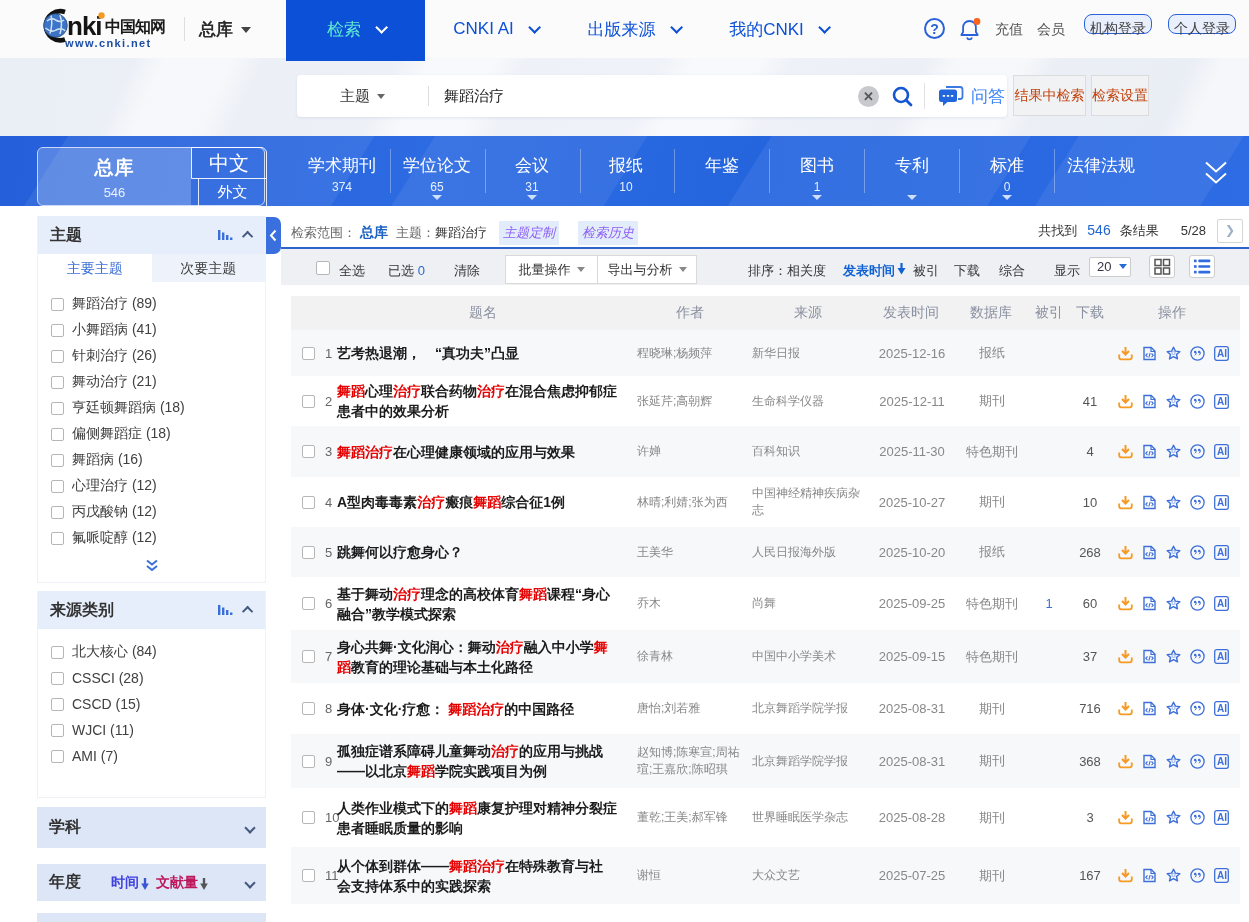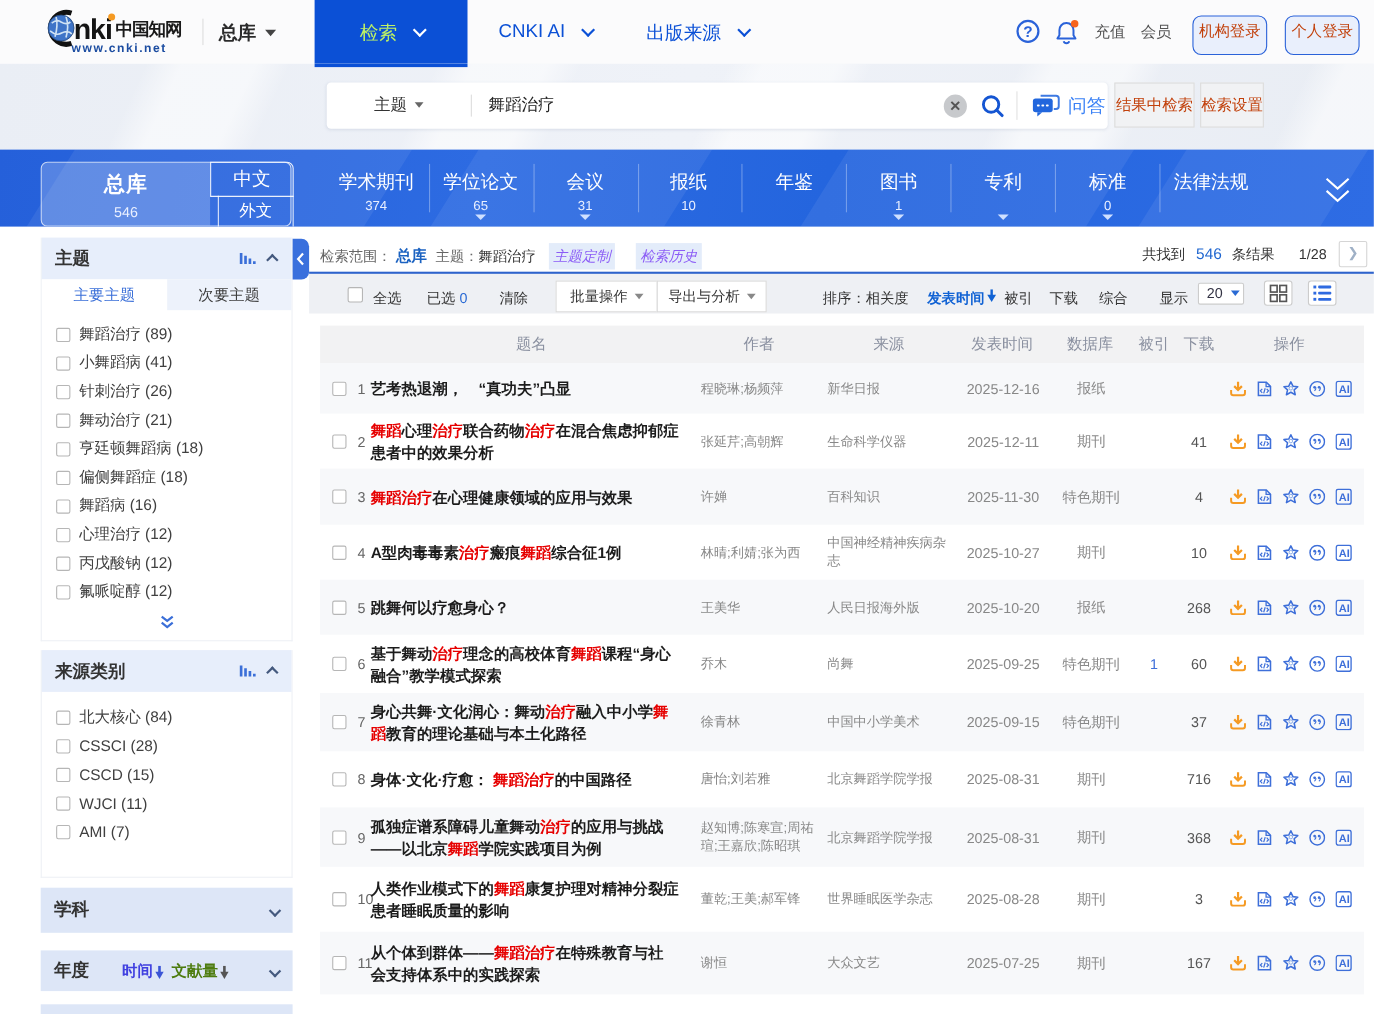--- a/index.html
+++ b/index.html
@@ -6,25 +6,25 @@
 html,body { width:1249px; height:922px; overflow:hidden; background:#fff;
   font-family:"Liberation Sans", sans-serif; }
 body { position:relative; }
 .abs { position:absolute; }
 
 #topbar { position:absolute; left:0; top:0; width:1249px; height:58px; background:#fbfbfc;padding-left:16px; }
 #topbar .sep { position:absolute; left:184px; top:17px; width:1px; height:24px; background:#ddd; }
 #zk { position:absolute; left:199px; top:18px; font-size:17px; font-weight:bold; color:#2b2b2b; }
 #zk .tri { display:inline-block; width:0; height:0; border-left:5px solid transparent; border-right:5px solid transparent; border-top:6px solid #444; margin-left:8px; vertical-align:2px; }
 .navtab { position:absolute; top:0; height:58px; display:flex; align-items:center; justify-content:center; font-size:17px; color:#0b50d6; }
-#nav-js { left:286px; width:139px; background:#0b50d6; color:#bef264;justify-content:center; }
+#nav-js { left:286px; width:139px; background:#0b50d6; color:#5eead4;justify-content:center; }
 .chev { display:inline-block; width:9px; height:9px; border-right:2px solid currentColor; border-bottom:2px solid currentColor; transform:rotate(45deg) translateY(-3px); margin-left:14px; }
 #nav-js .chev { border-color:#fff; }
 .qcirc { width:21px; height:21px; border:2px solid #2a62d9; border-radius:50%; color:#2a62d9; font-size:14px; font-weight:bold; text-align:center; line-height:18px; }
-.obtn { height:36px; border:1px solid #2a62d9; border-radius:8px; color:#c2410c; font-size:14px; line-height:26px; background:#e9effc; }
+.obtn { height:20px; border:1px solid #2a62d9; border-radius:8px; color:#404040; font-size:14px; line-height:26px; background:#e9effc; }
 
 #searcharea { position:absolute; left:0; top:58px; width:1249px; height:78px;
   background:
     repeating-linear-gradient(115deg, rgba(255,255,255,0) 0px, rgba(255,255,255,0) 120px, rgba(255,255,255,.55) 150px, rgba(255,255,255,.55) 210px, rgba(255,255,255,0) 240px),
     linear-gradient(100deg,#eaeef5 0%,#eff2f8 50%,#e9edf4 100%); }
 #searchbox { position:absolute; left:297px; top:17px; width:710px; height:42px; background:#fff; border-radius:4px; box-shadow:0 1px 3px rgba(120,140,170,.18); }
 #searchbox .fld { position:absolute; left:43px; top:0; height:42px; line-height:42px; font-size:15px; color:#333; }
 #searchbox .fld .tri { display:inline-block; width:0; height:0; border-left:4px solid transparent; border-right:4px solid transparent; border-top:5px solid #666; margin-left:7px; vertical-align:2px; }
 #searchbox .vsep { position:absolute; left:131px; top:11px; width:1px; height:20px; background:#ddd; }
 #searchbox .query { position:absolute; left:147px; top:0; height:42px; line-height:42px; font-size:15px; color:#222; }
@@ -33,21 +33,21 @@
 #searchbox .vsep2 { position:absolute; left:627px; top:8px; width:1px; height:26px; background:#e2e2e2; }
 .gbtn { position:absolute; top:17px; height:41px; background:#f1f2f4; border:1px solid #dcdcdc; font-size:14px; color:#c2410c; text-align:center; line-height:39px; }
 
 #bluebar { position:absolute; left:0; top:136px; width:1249px; height:70px;
   background:linear-gradient(100deg,#2560da 0%,#2d6be2 35%,#2465de 60%,#2e6ce4 100%); overflow:hidden; }
 #bluebar .streak { position:absolute; width:260px; height:400px; background:rgba(255,255,255,.07); transform:rotate(32deg); top:-150px; }
 #zkbox { position:absolute; left:37px; top:11px; width:228px; height:59px; border:1px solid rgba(255,255,255,.75); border-radius:6px; }
 #zkbox .main { position:absolute; left:0; top:0; width:153px; height:57px; background:rgba(255,255,255,.22); border-radius:5px 0 0 5px; text-align:center; color:#fff; }
 #zkbox .main .t1 { font-size:19px; font-weight:bold; margin-top:7px; letter-spacing:1px; }
 #zkbox .main .t2 { font-size:13px; margin-top:4px; color:#eaf0ff; }
-#zkbox .zw { position:absolute; left:153px; top:-1px; width:76px; height:32px; border:1px solid rgba(255,255,255,.9); border-radius:0 6px 0 0; color:#fff; font-size:17px; text-align:center; line-height:30px; }
+#zkbox .zw { position:absolute; left:153px; top:-1px; width:76px; height:32px; border:1px solid rgba(255,255,255,.9); border-radius:0 6px 0 0; color:#fff; font-size:20px; text-align:center; line-height:30px; }
 #zkbox .ww { position:absolute; left:160px; top:30px; width:69px; height:30px; border:1px solid rgba(255,255,255,.85); border-top:none; color:#fff; font-size:15px; text-align:center; line-height:28px; }
 .btab { position:absolute; top:0; height:70px; text-align:center; color:#fff; }
 .btab .nm { font-size:17px; margin-top:20px; line-height:20px; }
 .btab .ct { font-size:12px; margin-top:5px; line-height:13px; color:#e8efff; }
 .btab .dtri { width:0; height:0; border-left:5px solid transparent; border-right:5px solid transparent; border-top:5px solid #cfe0ff; margin:1px auto 0; }
 .bsep { position:absolute; top:13px; width:1px; height:44px; background:rgba(255,255,255,.32); }
 #dblchev { position:absolute; left:1203px; top:25px; }
 
 .panel { position:absolute; left:37px; width:229px; background:#fff; border:1px solid #eef1f6; border-top:none; }
 .phead { height:38px; background:#e7eefb; display:flex; align-items:center; padding:0 12px; }
@@ -94,20 +94,21 @@
     <text x="29" y="27" font-family="Liberation Sans,sans-serif" font-size="26" font-weight="bold" fill="#141414" letter-spacing="-1">nki</text>
     <circle cx="63.5" cy="7.5" r="3.2" fill="#f59a23"></circle>
     <text x="67" y="23.5" font-family="Liberation Serif,serif" font-size="16" font-weight="bold" fill="#1a1a1a" letter-spacing="-1">中国知网</text>
     <text x="27" y="39" font-family="Liberation Sans,sans-serif" font-size="11" font-weight="bold" fill="#1c4da1" letter-spacing="1.4">www.cnki.net</text>
   </svg>
   <div class="sep"></div>
   <div id="zk">总库<span class="tri"></span></div>
   <div class="navtab" id="nav-js">检索<span class="chev"></span></div>
   <div class="navtab" style="left:440px;width:110px">CNKI AI<span class="chev"></span></div>
   <div class="navtab" style="left:578px;width:110px">出版来源<span class="chev"></span></div>
+  <div class="navtab" style="left:718px;width:120px">我的CNKI<span class="chev"></span></div>
   <div class="qcirc abs" style="left:924px;top:18px">?</div>
   <svg class="abs" style="left:957px;top:15px" width="26" height="28" viewBox="0 0 26 28">
     <path d="M12.5 6 C8.5 6 6.1 9 6.1 12.5 L6.1 17 L4.3 20 L20.7 20 L18.9 17 L18.9 12.5 C18.9 9 16.5 6 12.5 6 Z" fill="none" stroke="#2a62d9" stroke-width="1.8" stroke-linejoin="round"></path>
     <path d="M10 22.5 a2.6 2.6 0 0 0 5 0" fill="none" stroke="#2a62d9" stroke-width="1.8"></path>
     <circle cx="20" cy="6.5" r="3.4" fill="#f7641e"></circle>
   </svg>
   <span class="abs" style="left:995px;top:21px;font-size:14px;color:#555">充值</span>
   <span class="abs" style="left:1037px;top:21px;font-size:14px;color:#555">会员</span>
   <div class="obtn abs" style="left:1084px;top:14px;width:68px;text-align:center">机构登录</div>
   <div class="obtn abs" style="left:1168px;top:14px;width:68px;text-align:center">个人登录</div>
@@ -288,41 +289,41 @@
       </div>
   </div>
   <div class="panel" style="top:864px;height:37px;background:#dde6f7;border:none">
     <div class="phead" style="background:none;height:37px">
         <span class="tt" style="flex:none">年度</span>
       <span style="margin-left:30px;font-size:14px;font-weight:bold;color:#4040e0">时间</span>
         <svg width="10" height="13" viewBox="0 0 9 12" style="margin:3px 2px 0 1px">
           <path d="M4.5 0 v6" stroke="#3b55d6" stroke-width="2.2"></path>
           <path d="M1 5 h7 L4.5 11 z" fill="#3b55d6"></path>
         </svg>
-      <span style="margin-left:4px;font-size:14px;font-weight:bold;color:#4d7c0f">文献量</span>
+      <span style="margin-left:4px;font-size:14px;font-weight:bold;color:#be185d">文献量</span>
         <svg width="10" height="13" viewBox="0 0 9 12" style="margin:3px 0 0 1px">
           <path d="M4.5 0 v6" stroke="#555" stroke-width="2.2"></path>
           <path d="M1 5 h7 L4.5 11 z" fill="#555"></path>
         </svg>
         <span style="flex:1"></span>
       <div class="chdn"></div>
       </div>
   </div>
   <div class="panel" style="top:913px;height:30px;background:#dde6f7;border:none"></div>
   <div id="collapse-handle" style="position:absolute;left:266px;top:217px;width:15px;height:37px;background:#3a70dd;border-radius:0 7px 7px 0">
     <svg width="15" height="37" viewBox="0 0 15 37">
         <path d="M9.5 13.5 L5 18.5 L9.5 23.5" fill="none" stroke="#fff" stroke-width="2"></path>
       </svg>
   </div>
 </div>
 <div id="crumb">检索范围：<b style="color:#1b62c1;font-size:14px;margin-left:4px">总库</b>
   <span style="margin-left:8px">主题：</span><span style="color:#333">舞蹈治疗</span>
   <span class="chip">主题定制</span><span class="chip" style="margin-left:19px">检索历史</span>
 </div>
-<div id="found">共找到<span style="color:#1f66d0;font-size:14px;margin-left:10px">546</span><span style="margin-left:9px">条结果</span><span style="margin-left:22px">1/28</span></div>
+<div id="found">共找到<span style="color:#1f66d0;font-size:14px;margin-left:10px">546</span><span style="margin-left:9px">条结果</span><span style="margin-left:22px">5/28</span></div>
 <div id="pgbtn">❯</div>
 <div id="blueline"></div>
 <div id="toolbg" style="position:absolute;left:281px;top:249px;width:968px;height:36px;background:#eef0f4"></div>
 <div id="toolbar">
   <span class="cb abs" style="left:25px;top:10px;width:14px;height:14px"></span>
   <span class="abs" style="left:48px;top:11px">全选</span>
   <span class="abs" style="left:97px;top:11px">已选 <span style="color:#2a6ad4">0</span></span>
   <span class="abs" style="left:163px;top:11px">清除</span>
   <div class="tbtn" style="left:214px;width:93px">批量操作<span class="tri"></span></div>
   <div class="tbtn" style="left:306px;width:100px">导出与分析<span class="tri"></span></div>

